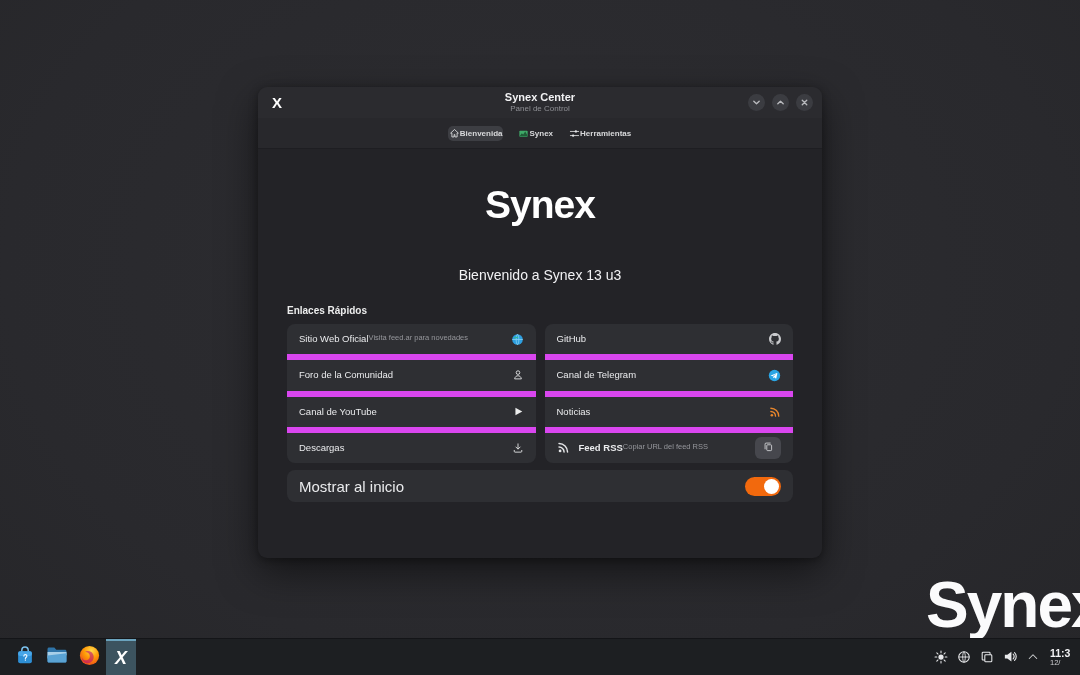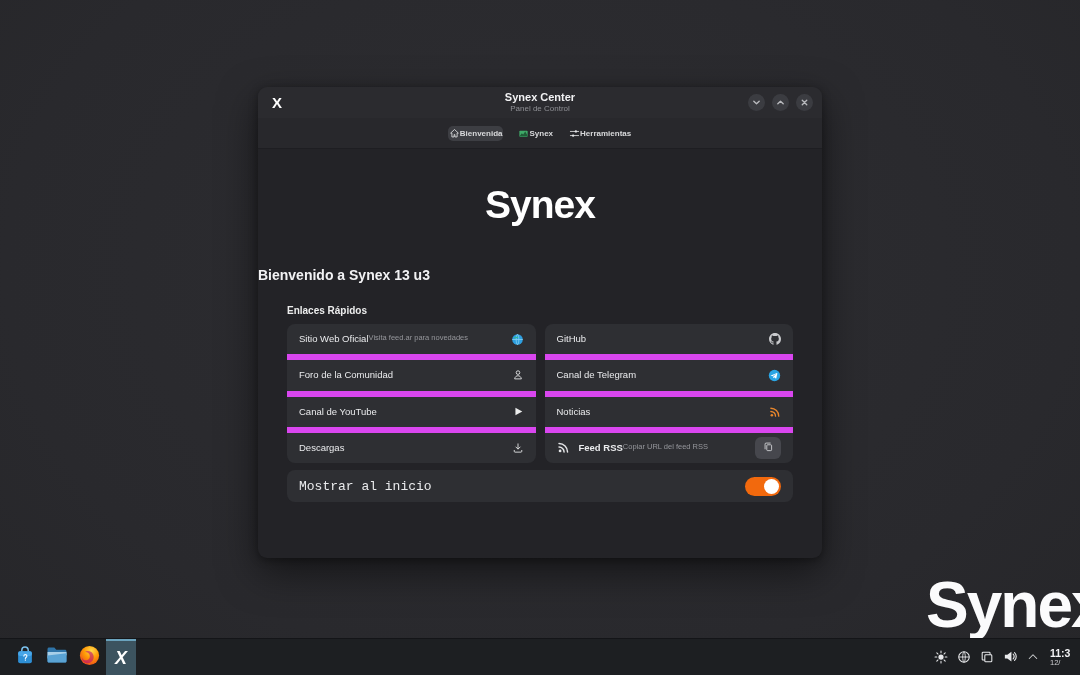--- a/index.html
+++ b/index.html
@@ -52,21 +52,21 @@
   }
   .tab.active{background:#3d3e43;}
   .tab-icon{height:11px;display:flex;align-items:center;}
   .tab-label{font-size:8px;font-weight:700;margin-top:1px;}
   
   .hero-logo{
     margin-top:36px;text-align:center;font-size:39px;font-weight:700;
     letter-spacing:-1px;color:#ffffff;line-height:1;
   }
   .welcome{
-    margin-top:43px;font-size:14px;font-weight:700;color:#f2f2f4;
+    margin-top:43px;text-align:center;font-size:14px;font-weight:400;color:#f2f2f4;
   }
   .section-label{
     margin:22px 0 8px 29px;font-size:10px;font-weight:700;color:#eceded;
   }
   .cards{
     margin:0 29px;display:grid;grid-template-columns:1fr 1fr;gap:9px;height:139px;
   }
   .card{
     background:#2e2f33;border-radius:8px;display:flex;flex-direction:column;overflow:hidden;
   }
@@ -80,21 +80,21 @@
   .row-trail{margin-left:auto;display:flex;align-items:center;}
   .row-lead{margin-right:9px;display:flex;align-items:center;}
   .copy-btn{
     width:26px;height:22px;border-radius:6px;border:none;background:#46474d;
     display:flex;align-items:center;justify-content:center;cursor:pointer;color:#dcdde1;padding:0;
   }
   .toggle-card{
     margin:7px 29px 0;background:#2e2f33;border-radius:8px;height:32px;
     display:flex;align-items:center;padding:0 12px;box-sizing:border-box;
   }
-  .toggle-label{font-size:13px;font-weight:500;color:#eaebed;font-family:Liberation Mono, monospace;}
+  .toggle-label{font-size:15px;font-weight:500;color:#eaebed;}
   .toggle{
     margin-left:auto;width:36px;height:19px;border-radius:10px;background:#F2690D;
     position:relative;cursor:pointer;
   }
   .toggle-knob{
     position:absolute;top:2px;right:2px;width:15px;height:15px;border-radius:50%;background:#ffffff;
   }
   
   .taskbar{
     position:absolute;left:0;bottom:0;width:1080px;height:37px;background:#1d1f22;

